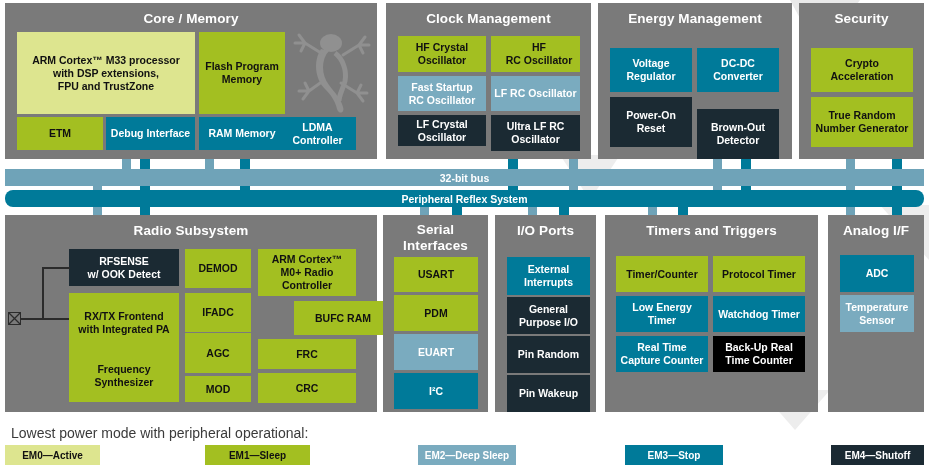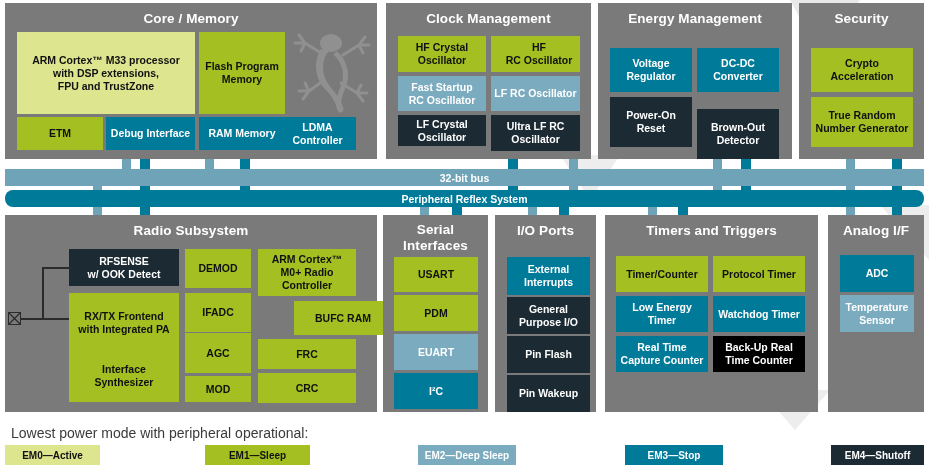--- a/index.html
+++ b/index.html
@@ -186,21 +186,21 @@
   <div class="conn-l" style="left:846px;top:207px;width:9px;height:8px;"></div>
   <div class="conn-d" style="left:892px;top:207px;width:10px;height:8px;"></div>
 
   <div class="panel" style="left:5px;top:215px;width:372px;height:197px;">
     <div class="panel-title" style="top:8px;">Radio Subsystem</div>
 
     <div class="blk c-em4" style="left:64px;top:34px;width:110px;height:37px;">RFSENSE
 w/ OOK Detect</div>
     <div class="blk c-em1" style="left:64px;top:78px;width:110px;height:60px;">RX/TX Frontend
 with Integrated PA</div>
-    <div class="blk c-em1" style="left:64px;top:135px;width:110px;height:52px;">Interface
+    <div class="blk c-em1" style="left:64px;top:135px;width:110px;height:52px;">Frequency
 Synthesizer</div>
 
     <div class="blk c-em1" style="left:180px;top:34px;width:66px;height:39px;">DEMOD</div>
     <div class="blk c-em1" style="left:180px;top:78px;width:66px;height:39px;">IFADC</div>
     <div class="blk c-em1" style="left:180px;top:118px;width:66px;height:40px;">AGC</div>
     <div class="blk c-em1" style="left:180px;top:161px;width:66px;height:26px;">MOD</div>
 
     <div class="blk c-em1" style="left:253px;top:34px;width:98px;height:47px;">ARM Cortex™
 M0+ Radio
 Controller</div>
@@ -226,21 +226,21 @@
     <div class="blk c-em2" style="left:11px;top:119px;width:84px;height:36px;">EUART</div>
     <div class="blk c-em3" style="left:11px;top:158px;width:84px;height:36px;">I²C</div>
   </div>
 
   <div class="panel" style="left:495px;top:215px;width:101px;height:197px;">
     <div class="panel-title" style="top:8px;">I/O Ports</div>
     <div class="blk c-em3" style="left:12px;top:42px;width:83px;height:38px;">External
 Interrupts</div>
     <div class="blk c-em4" style="left:12px;top:82px;width:83px;height:37px;">General
 Purpose I/O</div>
-    <div class="blk c-em4" style="left:12px;top:121px;width:83px;height:37px;">Pin Flash</div>
+    <div class="blk c-em4" style="left:12px;top:121px;width:83px;height:37px;">Pin Random</div>
     <div class="blk c-em4" style="left:12px;top:160px;width:83px;height:37px;">Pin Wakeup</div>
   </div>
 
   <div class="panel" style="left:605px;top:215px;width:213px;height:197px;">
     <div class="panel-title" style="top:8px;">Timers and Triggers</div>
     <div class="blk c-em1" style="left:11px;top:41px;width:92px;height:36px;">Timer/Counter</div>
     <div class="blk c-em1" style="left:108px;top:41px;width:92px;height:36px;">Protocol Timer</div>
     <div class="blk c-em3" style="left:11px;top:81px;width:92px;height:36px;">Low Energy Timer</div>
     <div class="blk c-em3" style="left:108px;top:81px;width:92px;height:36px;">Watchdog Timer</div>
     <div class="blk c-em3" style="left:11px;top:121px;width:92px;height:36px;">Real Time

